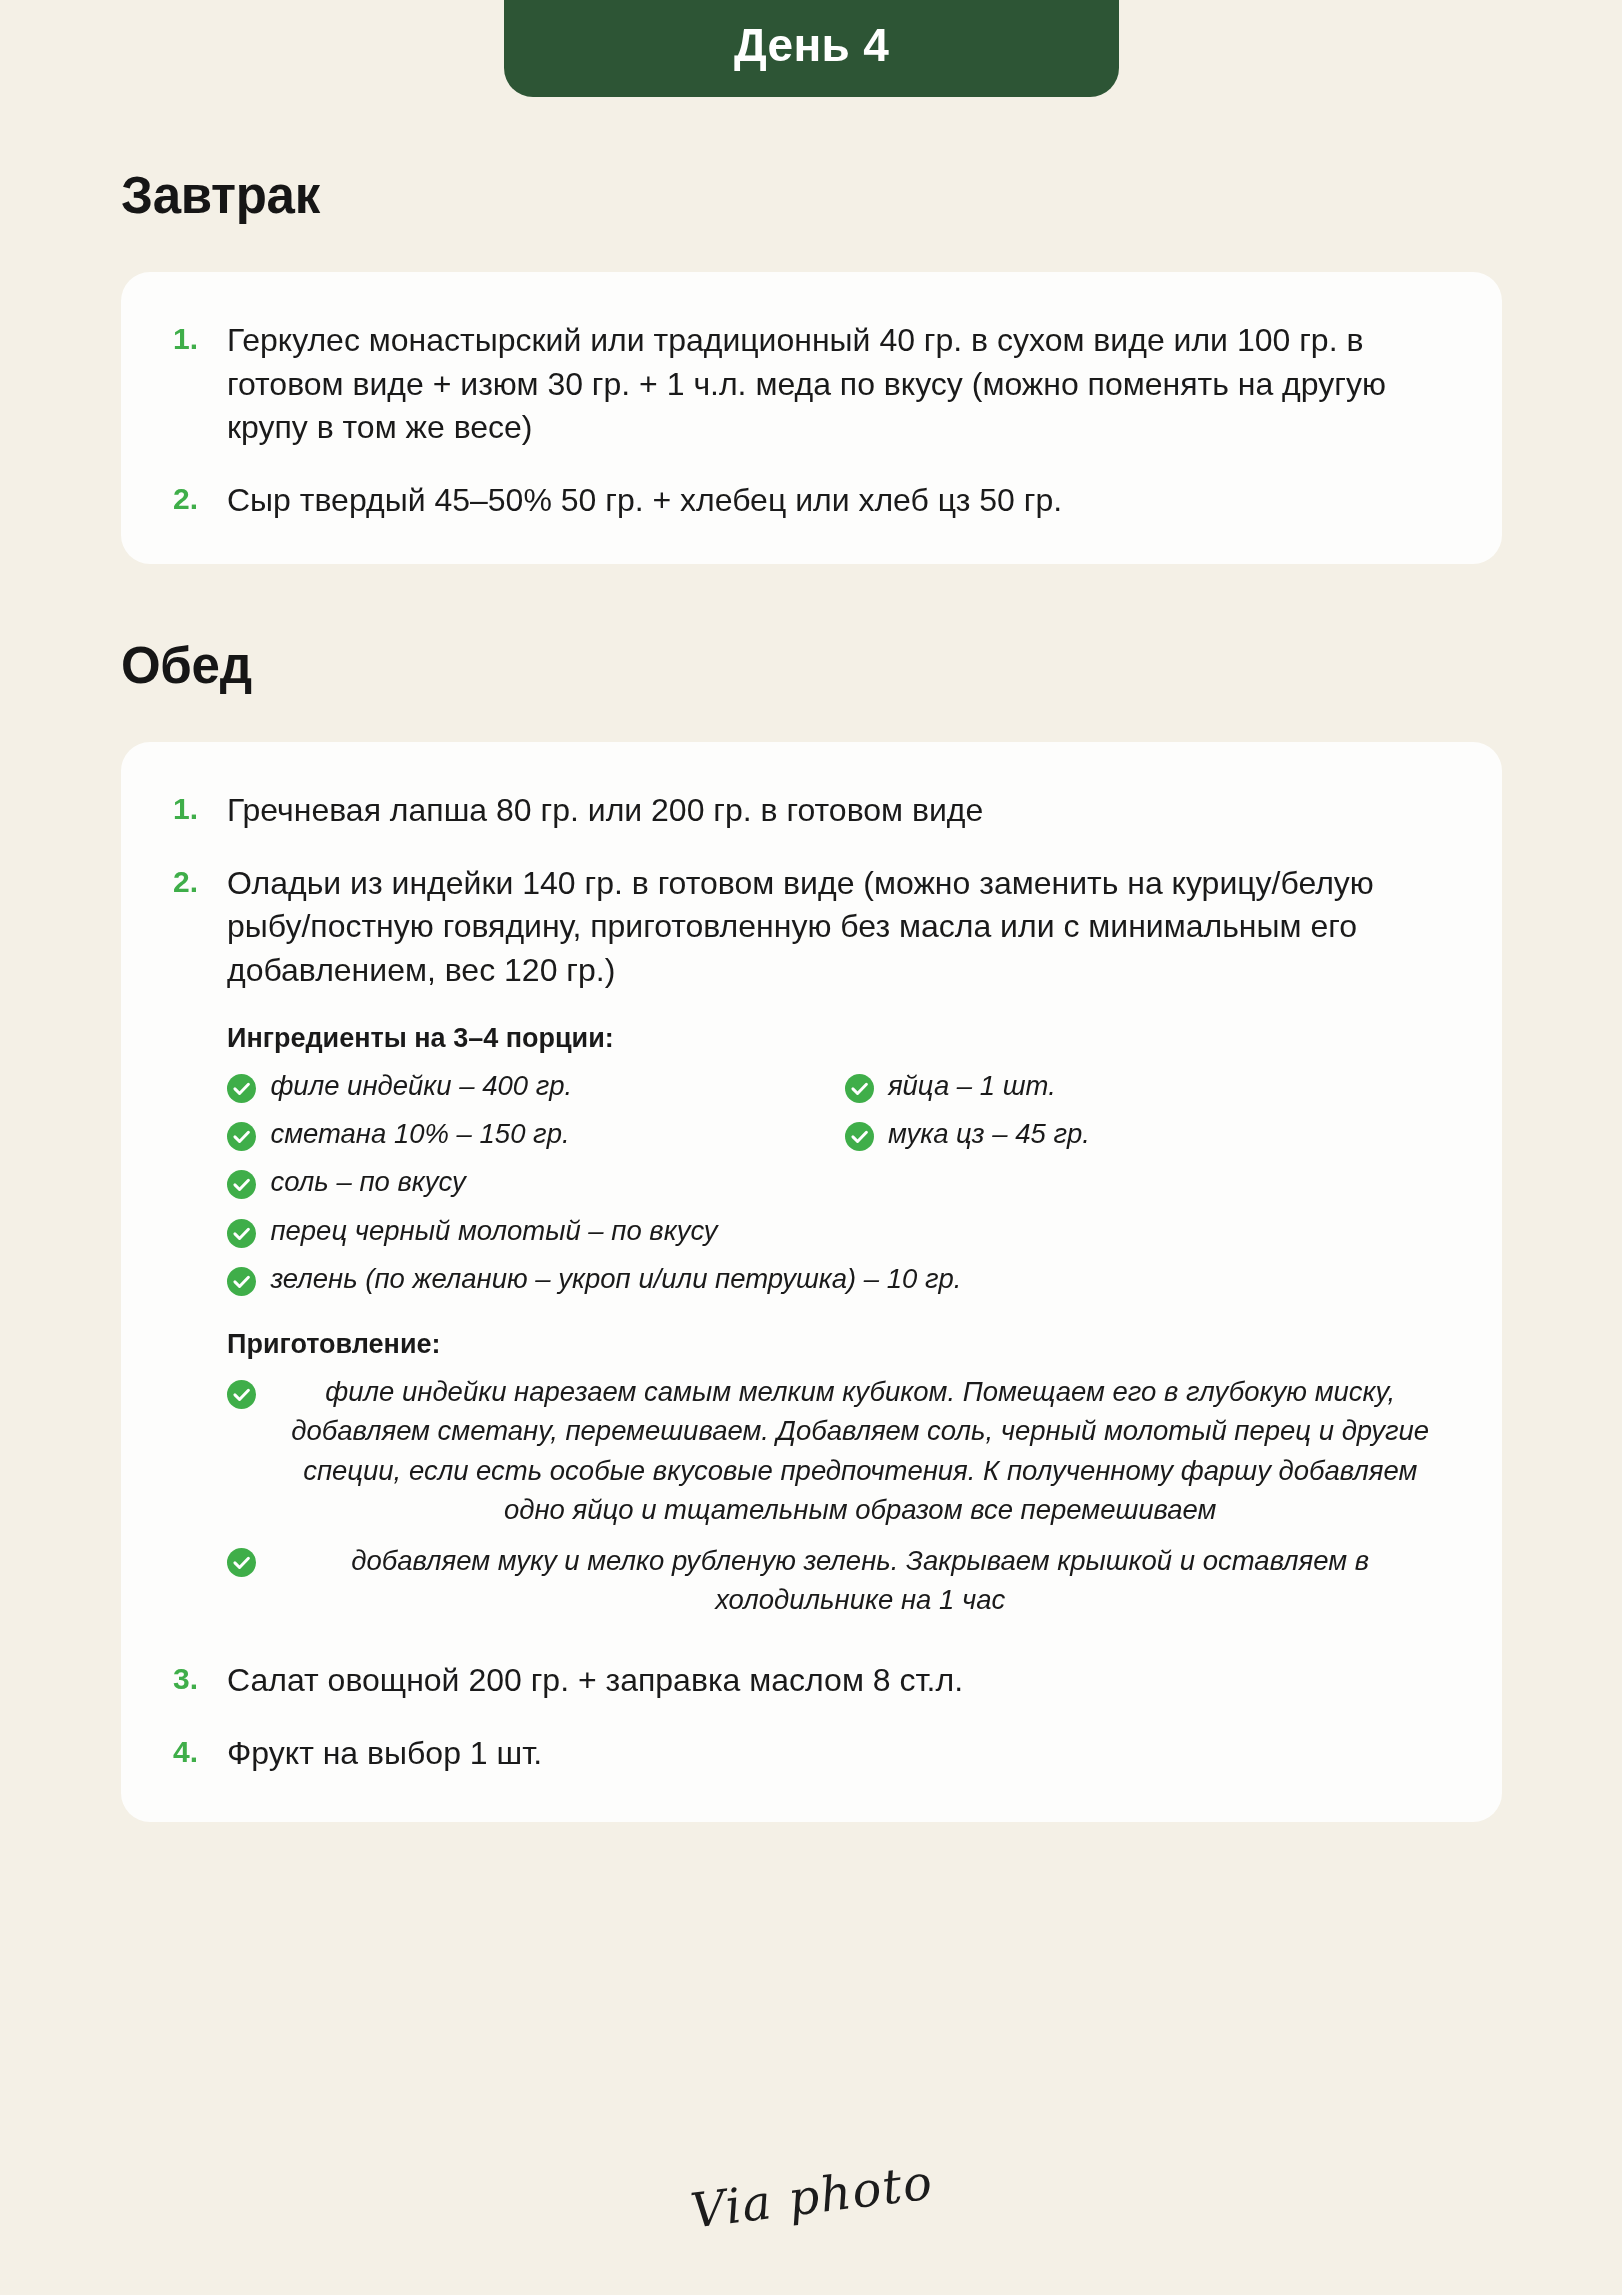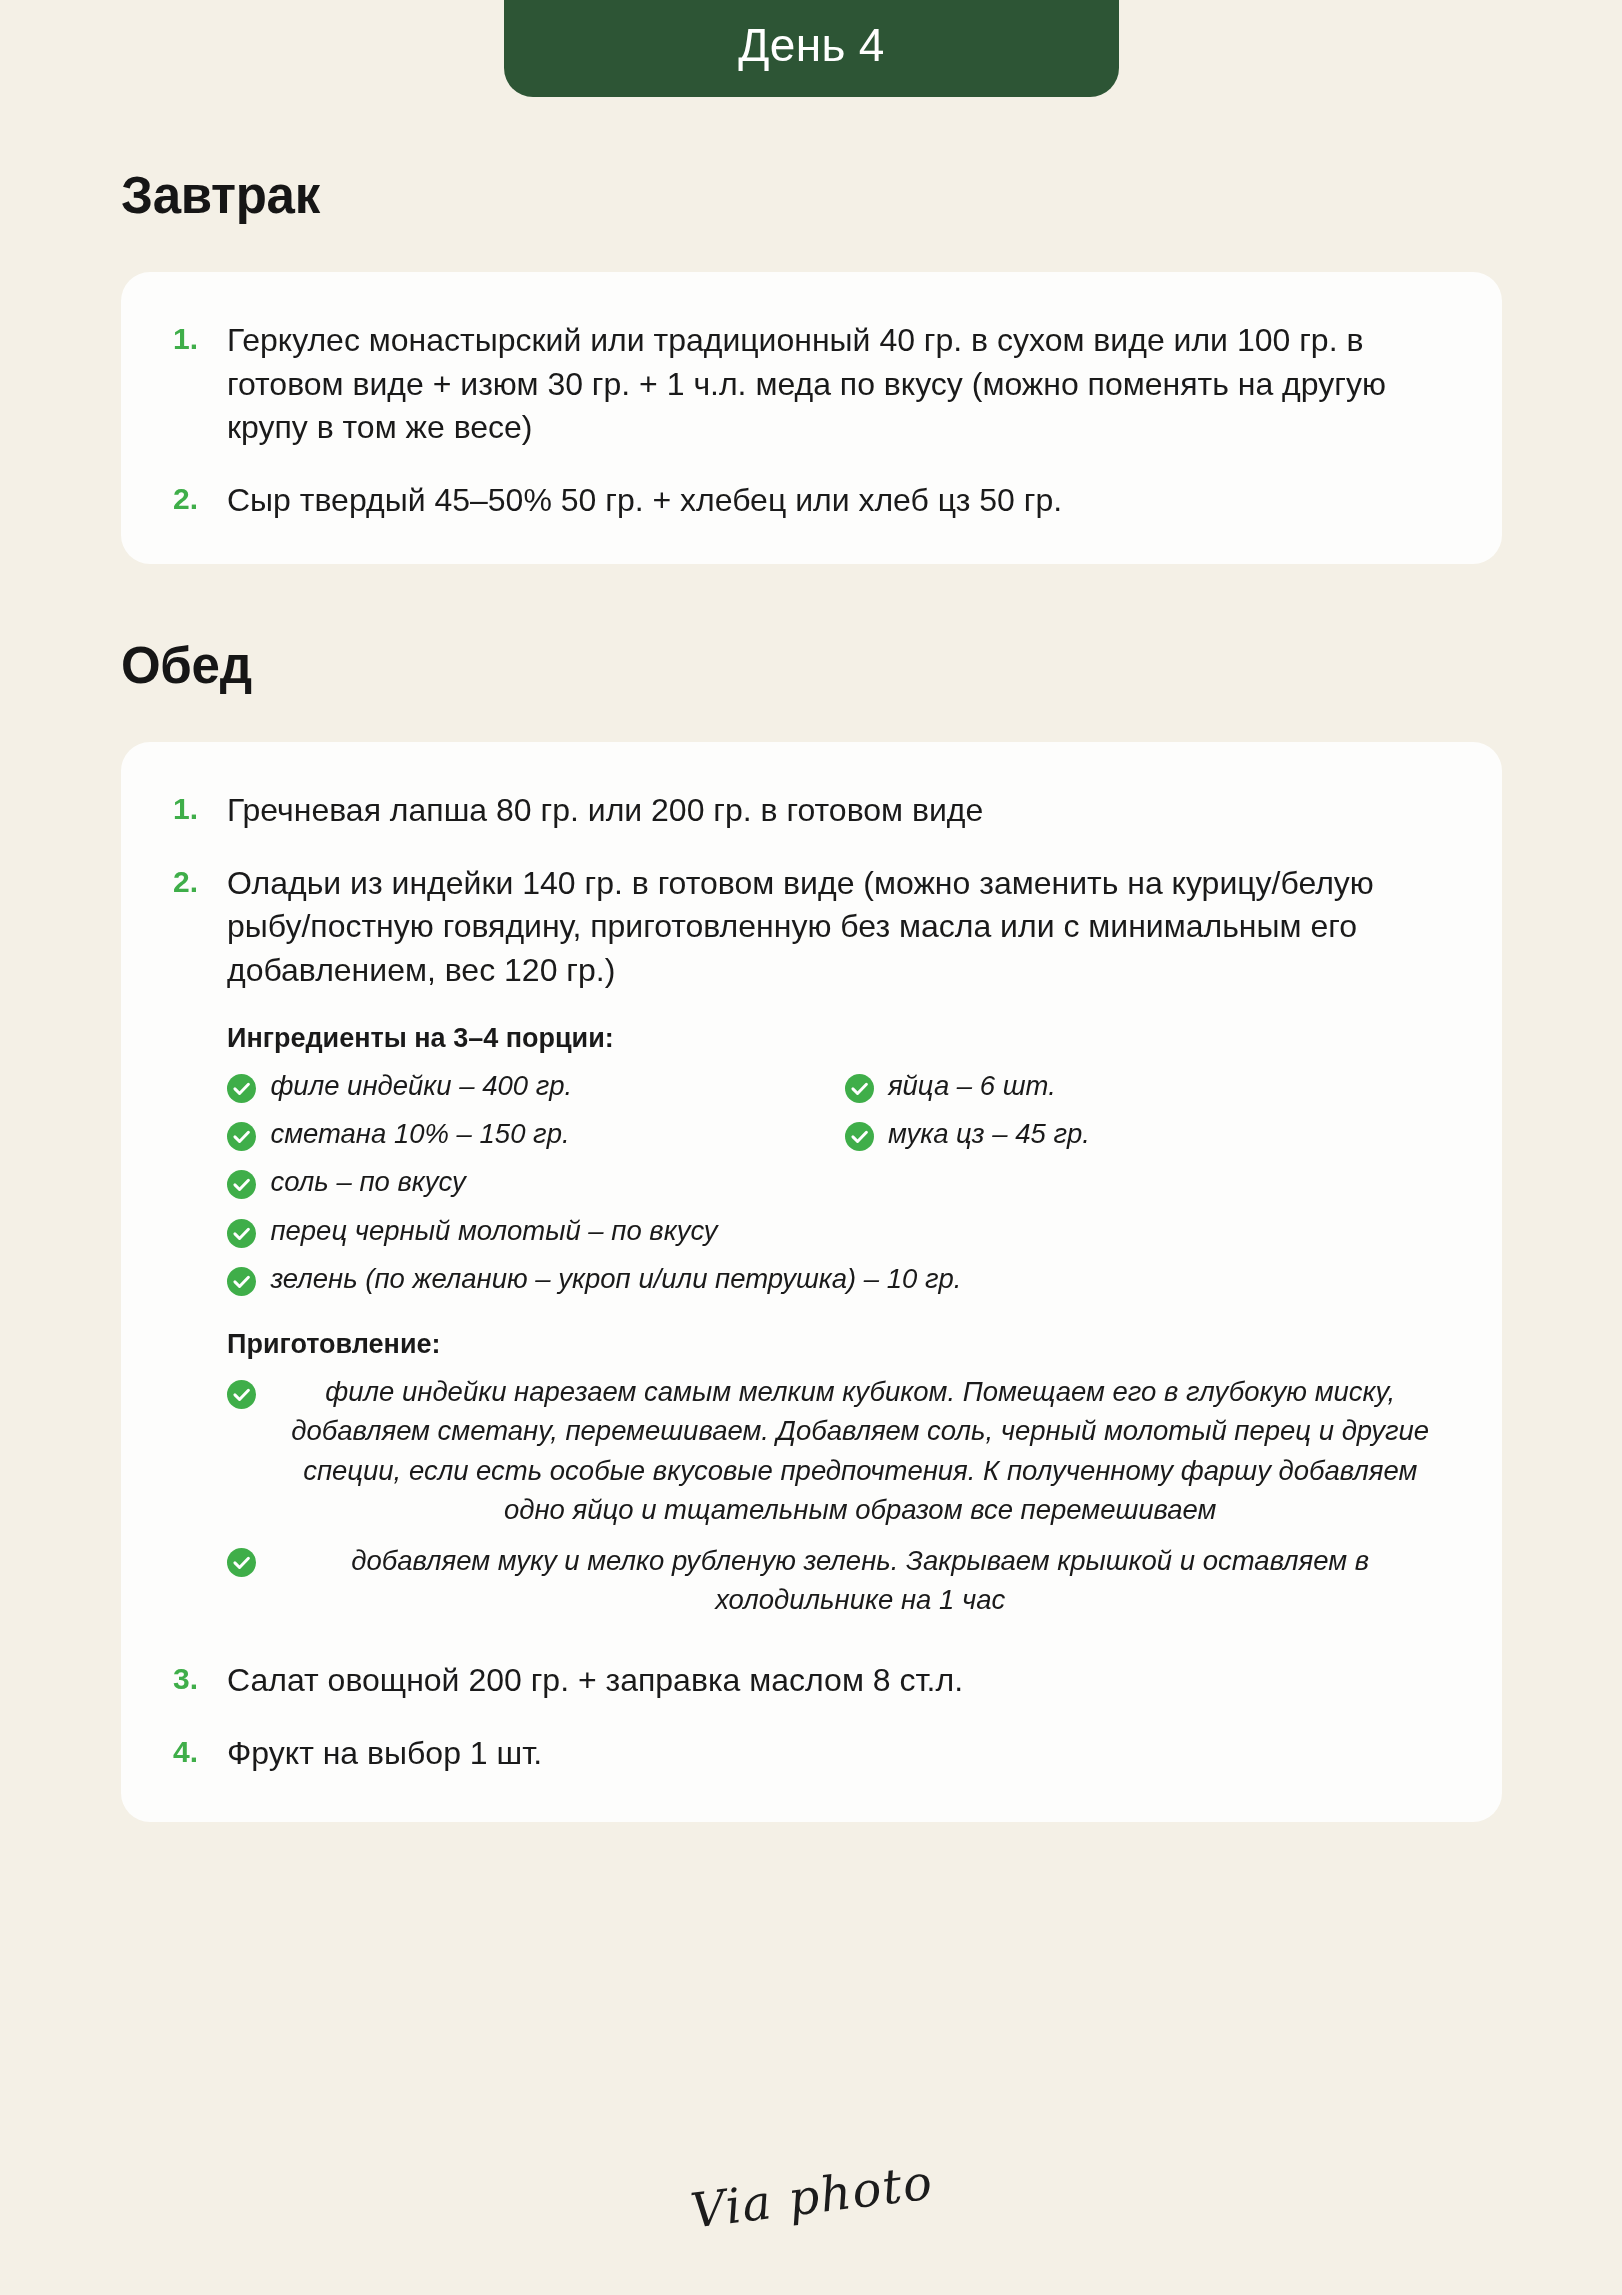--- a/index.html
+++ b/index.html
@@ -30,21 +30,21 @@
     border-bottom-right-radius: 29px;
     display: flex;
     align-items: center;
     justify-content: center;
     box-sizing: border-box;
     padding-bottom: 6.5px;
   }
   .day-badge-text {
     color: #FFFFFF;
     font-size: 46px;
-    font-weight: normal;
+    font-weight: bold;
     letter-spacing: 0.3px;
   }
 
   
   .page {
     padding: 0 121px;
     box-sizing: border-box;
   }
 
   .section-title {
@@ -215,21 +215,21 @@
                 <span class="check-text">филе индейки – 400 гр.</span>
               </div>
 
               <div class="check-item">
                 <span class="check-icon">
                   <svg viewBox="0 0 44 44">
                       <circle cx="22" cy="22" r="22" fill="#3FAE49"></circle>
                       <path d="M12 22.5 L19 29.5 L32.5 15.5" stroke="#FFFFFF" stroke-width="4.5" fill="none" stroke-linecap="round" stroke-linejoin="round"></path>
                     </svg>
                 </span>
-                <span class="check-text">яйца – 6 шт.</span>
+                <span class="check-text">яйца – 1 шт.</span>
               </div>
 
               <div class="check-item">
                 <span class="check-icon">
                   <svg viewBox="0 0 44 44">
                       <circle cx="22" cy="22" r="22" fill="#3FAE49"></circle>
                       <path d="M12 22.5 L19 29.5 L32.5 15.5" stroke="#FFFFFF" stroke-width="4.5" fill="none" stroke-linecap="round" stroke-linejoin="round"></path>
                     </svg>
                 </span>
                 <span class="check-text">сметана 10% – 150 гр.</span>

